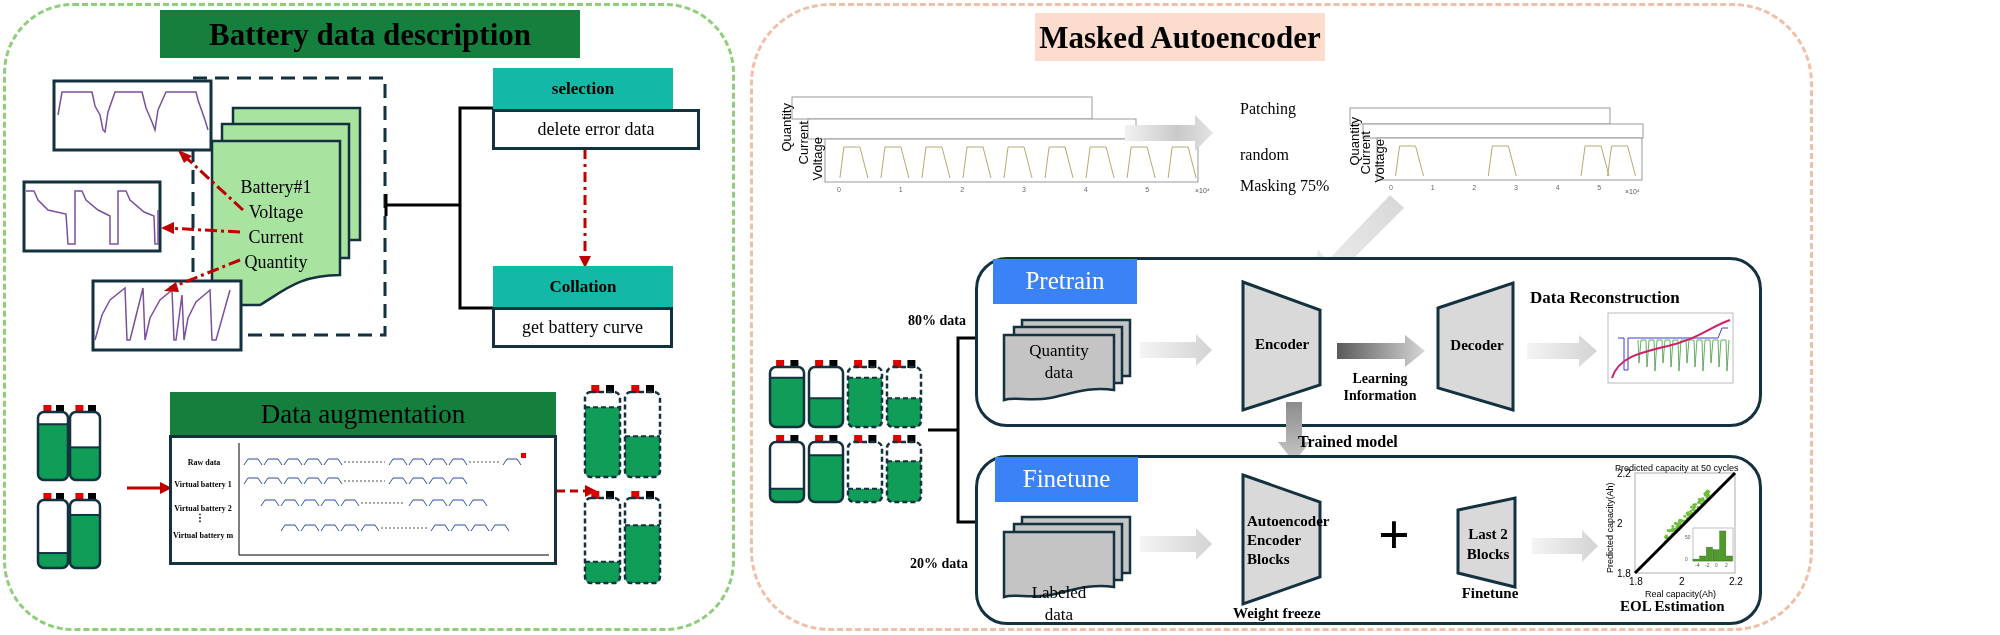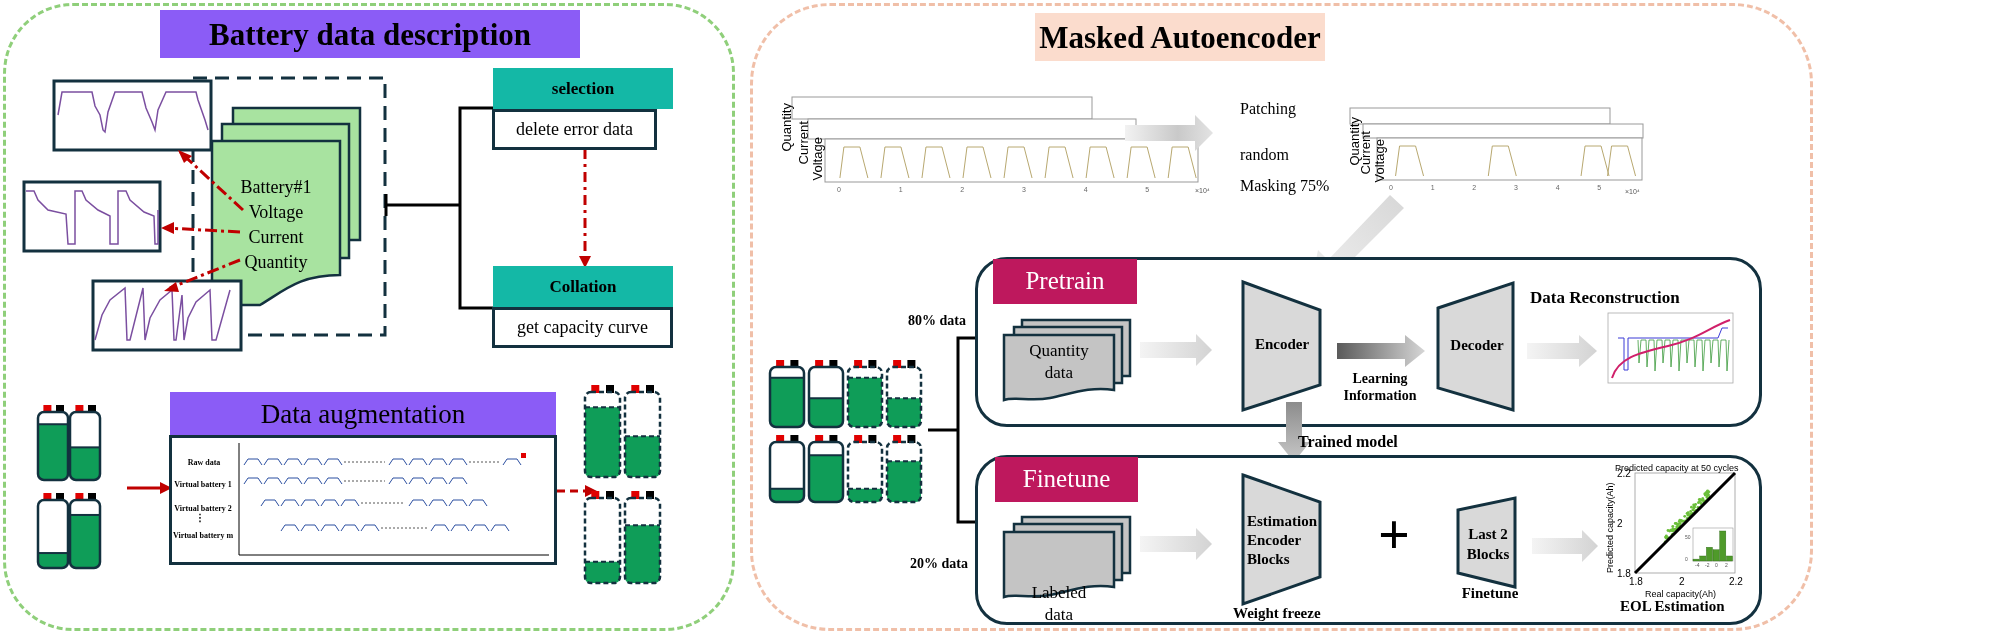--- a/index.html
+++ b/index.html
@@ -1,27 +1,27 @@
 <!DOCTYPE html>
 <html><head>
 <meta charset="utf-8">
 <style>
   html,body{margin:0;padding:0;background:#fff;}
   body{width:2000px;height:635px;position:relative;overflow:hidden;font-family:"Liberation Serif",serif;color:#000;}
   .abs{position:absolute;}
   .panel-green{left:3px;top:3px;width:732px;height:628px;border:3px dashed #8fcf7a;border-radius:70px;box-sizing:border-box;}
   .panel-salmon{left:750px;top:3px;width:1063px;height:628px;border:3px dashed #f0bfa8;border-radius:80px;box-sizing:border-box;}
-  .title-green{background:#8b5cf6;font-weight:bold;font-size:31px;text-align:center;line-height:50px;}
+  .title-green{background:#15803d;font-weight:bold;font-size:31px;text-align:center;line-height:50px;}
   .title-salmon{background:#fbdccd;font-weight:bold;font-size:31px;text-align:center;line-height:50px;}
   .label-green{background:#14b8a6;font-weight:bold;font-size:17px;text-align:center;}
   .box{border:3px solid #13313f;box-sizing:border-box;background:#fff;}
   .boxtext{font-size:18px;text-align:center;}
   .bold{font-weight:bold;}
   .stage{border:3px solid #13313f;border-radius:32px;box-sizing:border-box;background:#fff;}
-  .stage-tag{background:#be185d;color:#fff;font-size:25px;text-align:center;line-height:44px;}
+  .stage-tag{background:#3b82f6;color:#fff;font-size:25px;text-align:center;line-height:44px;}
   svg{position:absolute;overflow:visible;}
   .txt{font-size:16px;}
 </style>
 </head>
 <body>
 
 <div class="abs panel-green"></div>
 <div class="abs title-green" style="left:160px;top:10px;width:420px;height:48px;">Battery data description</div>
 
 <svg style="left:0;top:0;width:740px;height:635px;">
@@ -60,23 +60,23 @@
 </svg>
 
 <div class="abs txt" style="left:212px;top:175px;width:128px;text-align:center;font-size:18px;line-height:25px;">
   <div>Battery#1</div>
   <div>Voltage</div>
   <div>Current</div>
   <div>Quantity</div>
 </div>
 
 <div class="abs label-green" style="left:493px;top:68px;width:180px;height:41px;line-height:41px;">selection</div>
-<div class="abs box boxtext" style="left:492px;top:109px;width:165px;height:41px;line-height:35px;">delete error data</div>
+<div class="abs box boxtext" style="left:492px;top:109px;width:208px;height:41px;line-height:35px;">delete error data</div>
 <div class="abs label-green" style="left:493px;top:266px;width:180px;height:41px;line-height:41px;">Collation</div>
-<div class="abs box boxtext" style="left:492px;top:307px;width:181px;height:41px;line-height:35px;">get capacity curve</div>
+<div class="abs box boxtext" style="left:492px;top:307px;width:181px;height:41px;line-height:35px;">get battery curve</div>
 
 <svg style="left:36px;top:395px;width:100px;height:180px;" id="batt-left">
     <g>
       <rect x="7.3999999999999995" y="10" width="8" height="8" fill="#e00000"></rect>
       <rect x="20" y="10" width="8" height="8" fill="#000"></rect>
       <path d="M2,29.240000000000002 L32,29.240000000000002 L32,79 Q32,85 26,85 L8,85 Q2,85 2,79 Z" fill="#0f9d58"></path>
       <rect x="2" y="17" width="30" height="68" rx="6" fill="none" stroke="#13313f" stroke-width="2.5" stroke-dasharray="none"></rect>
       <line x1="2" y1="29.240000000000002" x2="32" y2="29.240000000000002" stroke="#13313f" stroke-width="2" stroke-dasharray="none"></line>
     </g>
     <g>
@@ -401,21 +401,21 @@
   <div>Labeled</div>
   <div>data</div>
 </div>
 <svg style="left:1140px;top:528px;width:100px;height:40px;">
   <polygon points="0,8 56,8 56,0 72,16 56,32 56,24 0,24" fill="url(#g3)"></polygon>
 </svg>
 <svg style="left:1240px;top:472px;width:100px;height:140px;">
   <polygon points="3,3 80,30 80,105 3,132" fill="#d9d9d9" stroke="#13313f" stroke-width="3"></polygon>
 </svg>
 <div class="abs bold" style="left:1247px;top:512px;width:80px;font-size:15px;line-height:19px;">
-  <div>Estimation</div>
+  <div>Autoencoder</div>
   <div>Encoder</div>
   <div>Blocks</div>
 </div>
 <div class="abs bold" style="left:1233px;top:605px;font-size:15px;">Weight freeze</div>
 <div class="abs bold" style="left:1378px;top:507px;font-size:56px;line-height:56px;">+</div>
 <svg style="left:1455px;top:495px;width:70px;height:100px;">
   <polygon points="3,15 60,3 60,92 3,78" fill="#d9d9d9" stroke="#13313f" stroke-width="3"></polygon>
 </svg>
 <div class="abs bold" style="left:1460px;top:524px;width:56px;text-align:center;font-size:15px;line-height:20px;">
   <div>Last 2</div>

